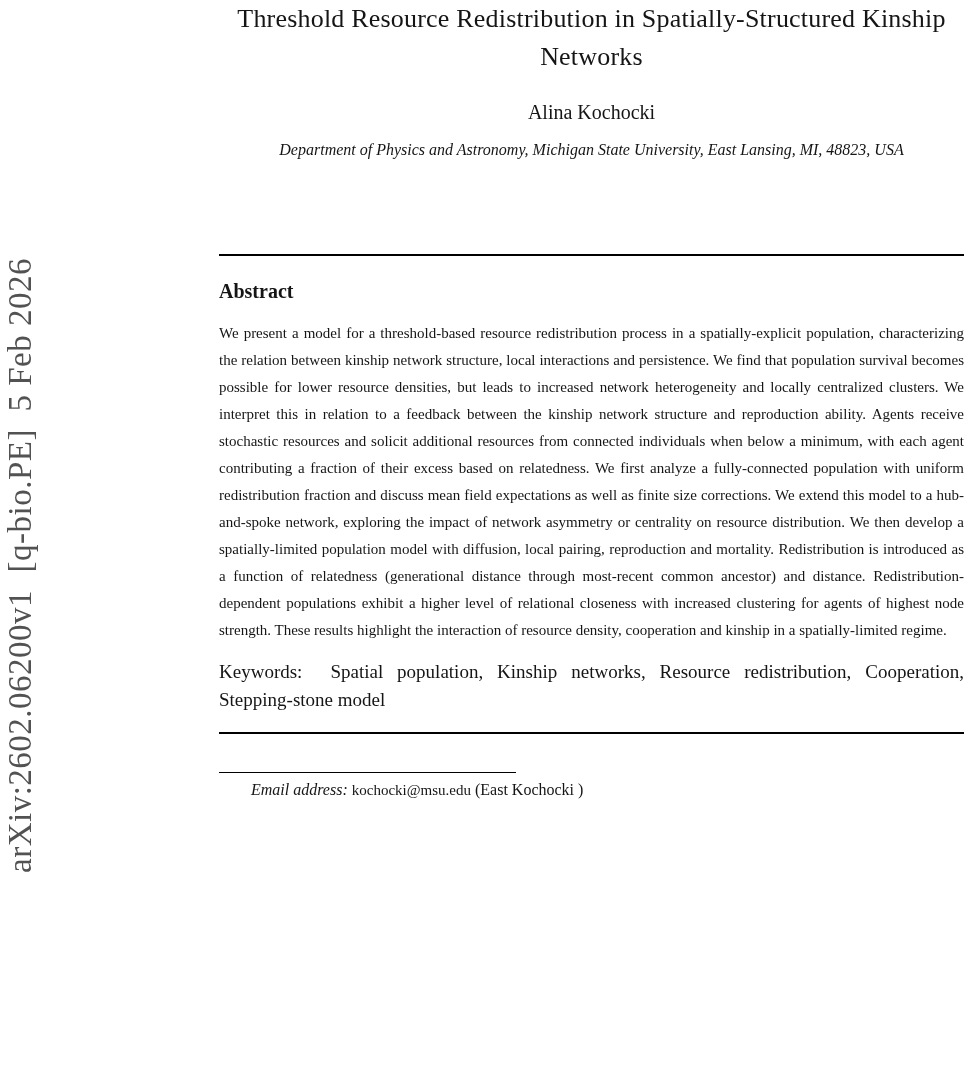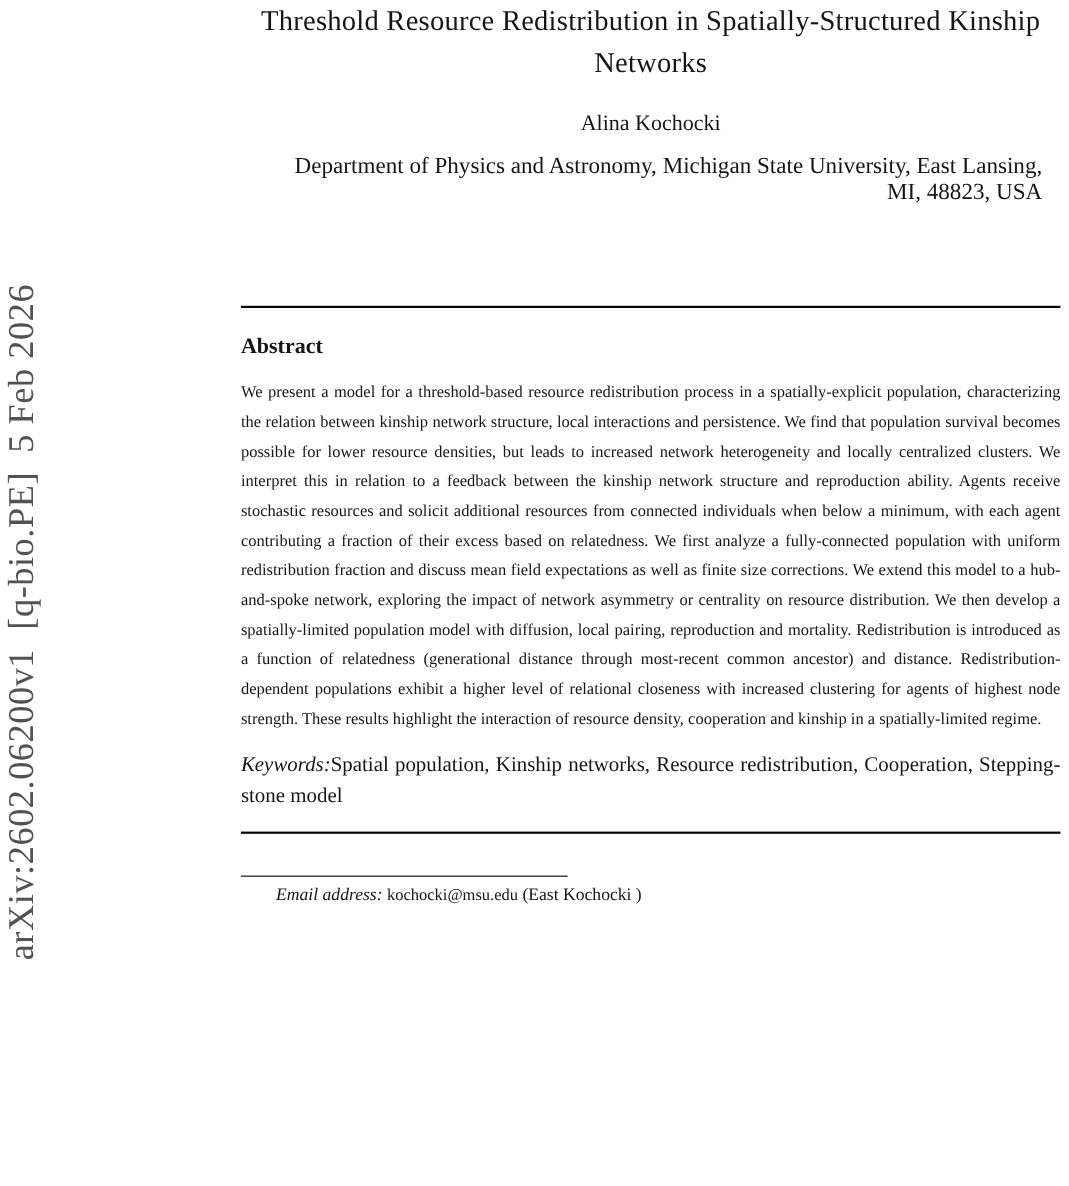--- a/index.html
+++ b/index.html
@@ -46,22 +46,23 @@
 
   .author {
     margin-top: 24px;
     text-align: center;
     font-size: 20px;
     line-height: 24px;
   }
 
   .affiliation {
     margin-top: 14px;
-    text-align: right;
-    font-size: 21px;
+    text-align: center;
+    font-style: italic;
+    font-size: 16px;
     line-height: 24px;
     max-width: 712px;
     margin-left: auto;
     margin-right: auto;
   }
 
   .rule {
     border: none;
     border-top: 2px solid #000;
     width: 100%;
@@ -83,22 +84,21 @@
     text-align: justify;
   }
 
   .keywords {
     margin-top: 14px;
     font-size: 19px;
     line-height: 28px;
     text-align: justify;
   }
   .kw-label {
-    font-style: italic;
-    margin-right: 0;
+    margin-right: 28px;
   }
 
   .footnote-rule {
     margin-top: 38px;
     width: 297px;
     border-top: 1px solid #000;
   }
 
   .footnote {
     margin-top: 6px;

